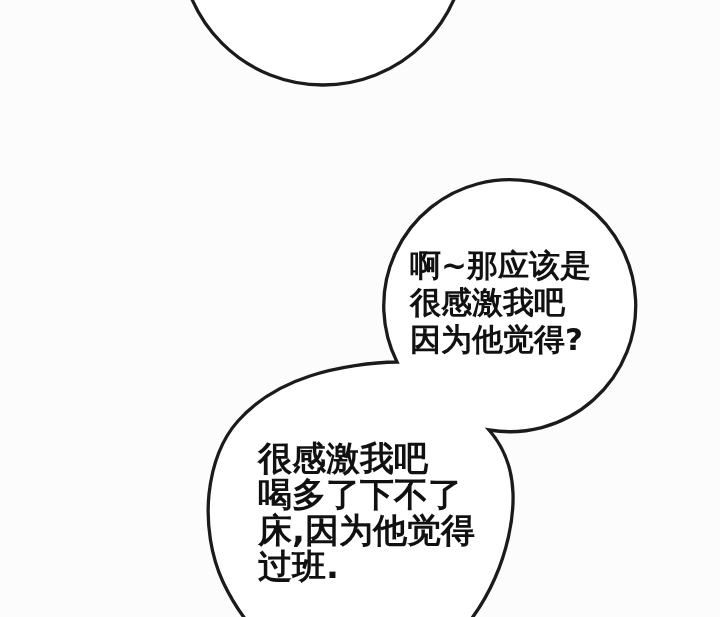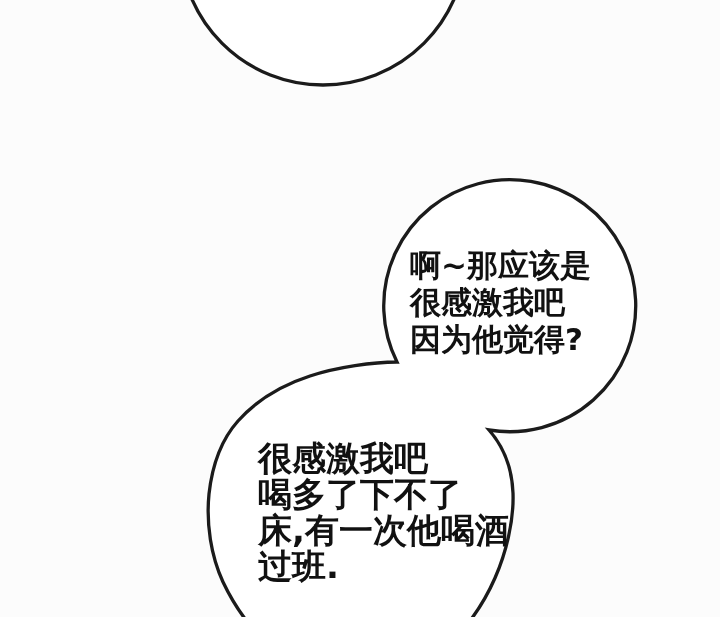--- a/index.html
+++ b/index.html
@@ -62,17 +62,17 @@
 
   <div class="bubble-text middle">
     <div>啊~那应该是</div>
     <div>很感激我吧</div>
     <div>因为他觉得?</div>
   </div>
 
   <div class="bubble-text bottom">
     <div>很感激我吧</div>
     <div>喝多了下不了</div>
-    <div>床,有一次他喝酒</div>
+    <div>床,因为他觉得</div>
     <div>过班.</div>
   </div>
 
 </div>
 
 </body></html>

